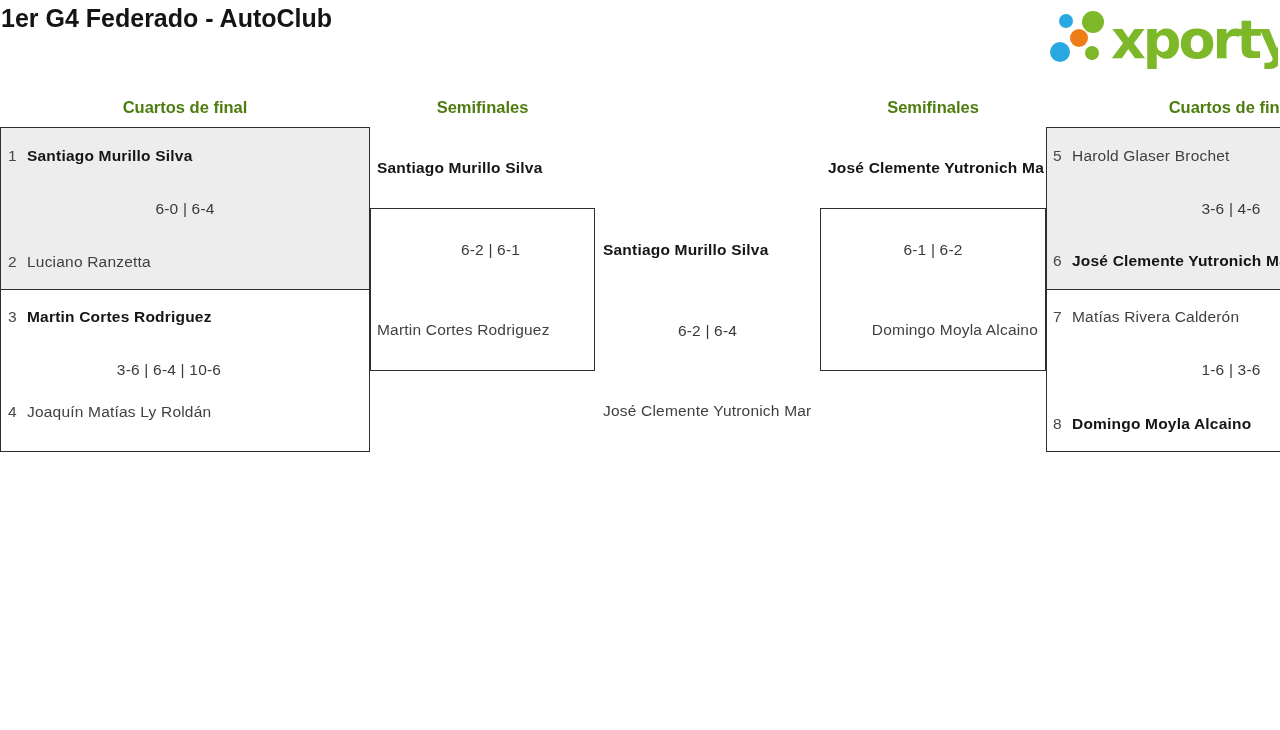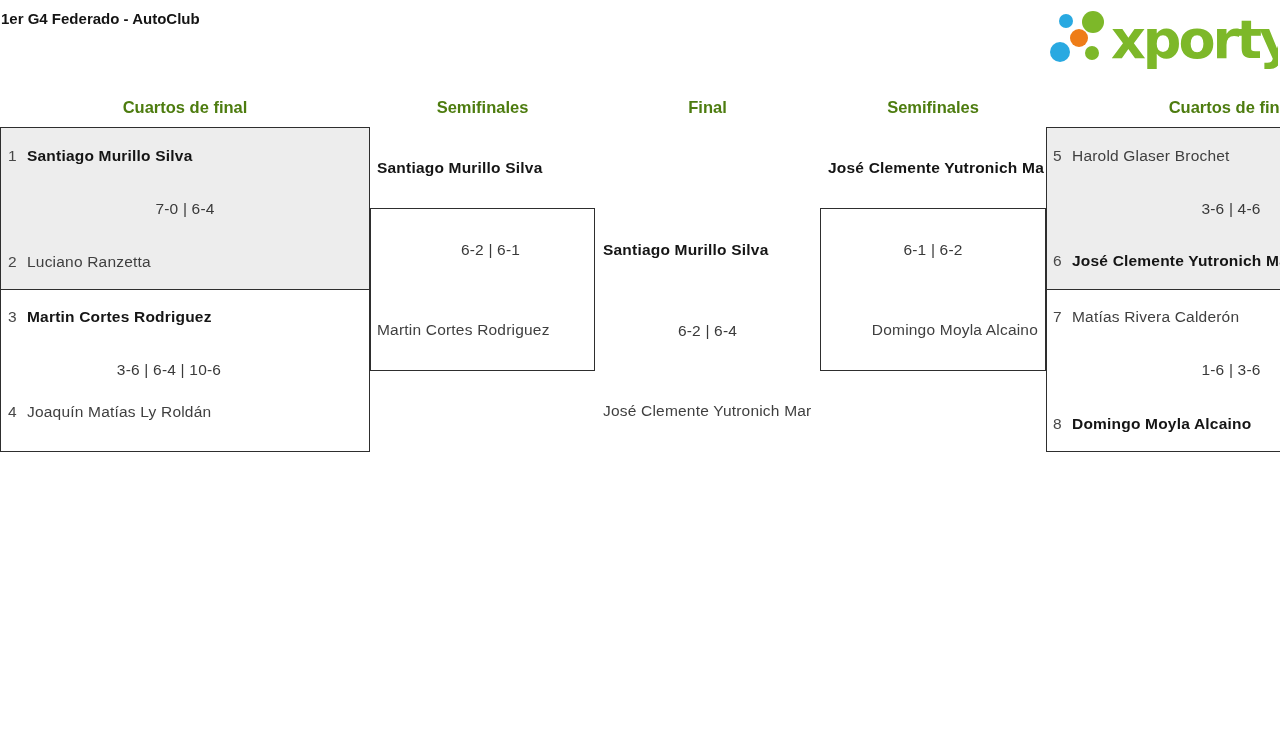--- a/index.html
+++ b/index.html
@@ -1,18 +1,18 @@
 <!DOCTYPE html>
 <html><head>
 <meta charset="utf-8">
 <style>
   html,body{margin:0;padding:0;background:#fff;}
   body{width:1280px;height:730px;overflow:hidden;font-family:"Liberation Sans",sans-serif;}
   #bracket{position:relative;width:1280px;height:730px;overflow:hidden;background:#fff;}
-  .title-line{position:absolute;left:1px;white-space:nowrap;font-size:15px;font-weight:700;color:#141414;line-height:33px;}
+  .title-line{position:absolute;left:1px;white-space:nowrap;font-size:25px;font-weight:700;color:#141414;line-height:33px;}
   .round-header{position:absolute;top:97px;height:20px;line-height:20px;font-size:16.5px;font-weight:700;color:#4d7c0f;text-align:center;white-space:nowrap;}
   .box{position:absolute;box-sizing:border-box;border:1px solid #2e2e2e;background:#fff;}
   .box.shaded{background:#ededed;}
   .txt{position:absolute;white-space:nowrap;font-size:15.5px;line-height:20px;color:#3f3f3f;letter-spacing:.2px;}
   .winner{font-weight:700;color:#151515;}
   .seed{display:inline-block;min-width:19px;font-weight:400;color:#474747;}
   .score{text-align:center;color:#3a3a3a;}
   .clip{overflow:hidden;}
   .alignr{text-align:right;}
   #logo{position:absolute;left:1050px;top:0;width:228px;height:70px;cursor:pointer;}
@@ -28,33 +28,32 @@
     <circle cx="16" cy="21" r="7" fill="#29a9e1"></circle>
     <circle cx="43" cy="22" r="11" fill="#7db829"></circle>
     <circle cx="29" cy="38" r="9" fill="#ee7d18"></circle>
     <circle cx="10" cy="52" r="10" fill="#29a9e1"></circle>
     <circle cx="42" cy="53" r="7" fill="#7db829"></circle>
     <text x="61" y="58" font-family="DejaVu Sans, sans-serif" font-size="54" font-weight="bold" letter-spacing="-3" fill="#7db829">xporty</text>
   </svg>
 
   <div class="round-header" style="left:0;width:370px;">Cuartos de final</div>
   <div class="round-header" style="left:370px;width:225px;">Semifinales</div>
-  <div class="round-header" style="left:595px;width:225px;">Final</div>
   <div class="round-header" style="left:820px;width:226px;">Semifinales</div>
   <div class="round-header" style="left:1046px;width:370px;">Cuartos de final</div>
 
   <div class="box shaded" style="left:0;top:127px;width:370px;height:163px;"></div>
   <div class="box" style="left:0;top:289px;width:370px;height:163px;"></div>
   <div class="box" style="left:370px;top:208px;width:225px;height:163px;"></div>
   <div class="box" style="left:820px;top:208px;width:226px;height:163px;"></div>
   <div class="box shaded" style="left:1046px;top:127px;width:370px;height:163px;"></div>
   <div class="box" style="left:1046px;top:289px;width:370px;height:163px;"></div>
 
   <div class="txt" style="left:8px;top:146px;"><span class="seed">1</span><span class="winner">Santiago Murillo Silva</span></div>
-  <div class="txt score" style="left:0;width:370px;top:199px;">7-0 | 6-4</div>
+  <div class="txt score" style="left:0;width:370px;top:199px;">6-0 | 6-4</div>
   <div class="txt" style="left:8px;top:252px;"><span class="seed">2</span><span>Luciano Ranzetta</span></div>
 
   <div class="txt" style="left:8px;top:307px;"><span class="seed">3</span><span class="winner">Martin Cortes Rodriguez</span></div>
   <div class="txt score" style="left:16px;width:306px;top:360px;">3-6 | 6-4 | 10-6</div>
   <div class="txt" style="left:8px;top:402px;"><span class="seed">4</span><span>Joaquín Matías Ly Roldán</span></div>
 
   <div class="txt" style="left:1053px;top:146px;"><span class="seed">5</span><span>Harold Glaser Brochet</span></div>
   <div class="txt score" style="left:1046px;width:370px;top:199px;">3-6 | 4-6</div>
   <div class="txt" style="left:1053px;top:251px;"><span class="seed">6</span><span class="winner">José Clemente Yutronich Mar</span></div>
 

